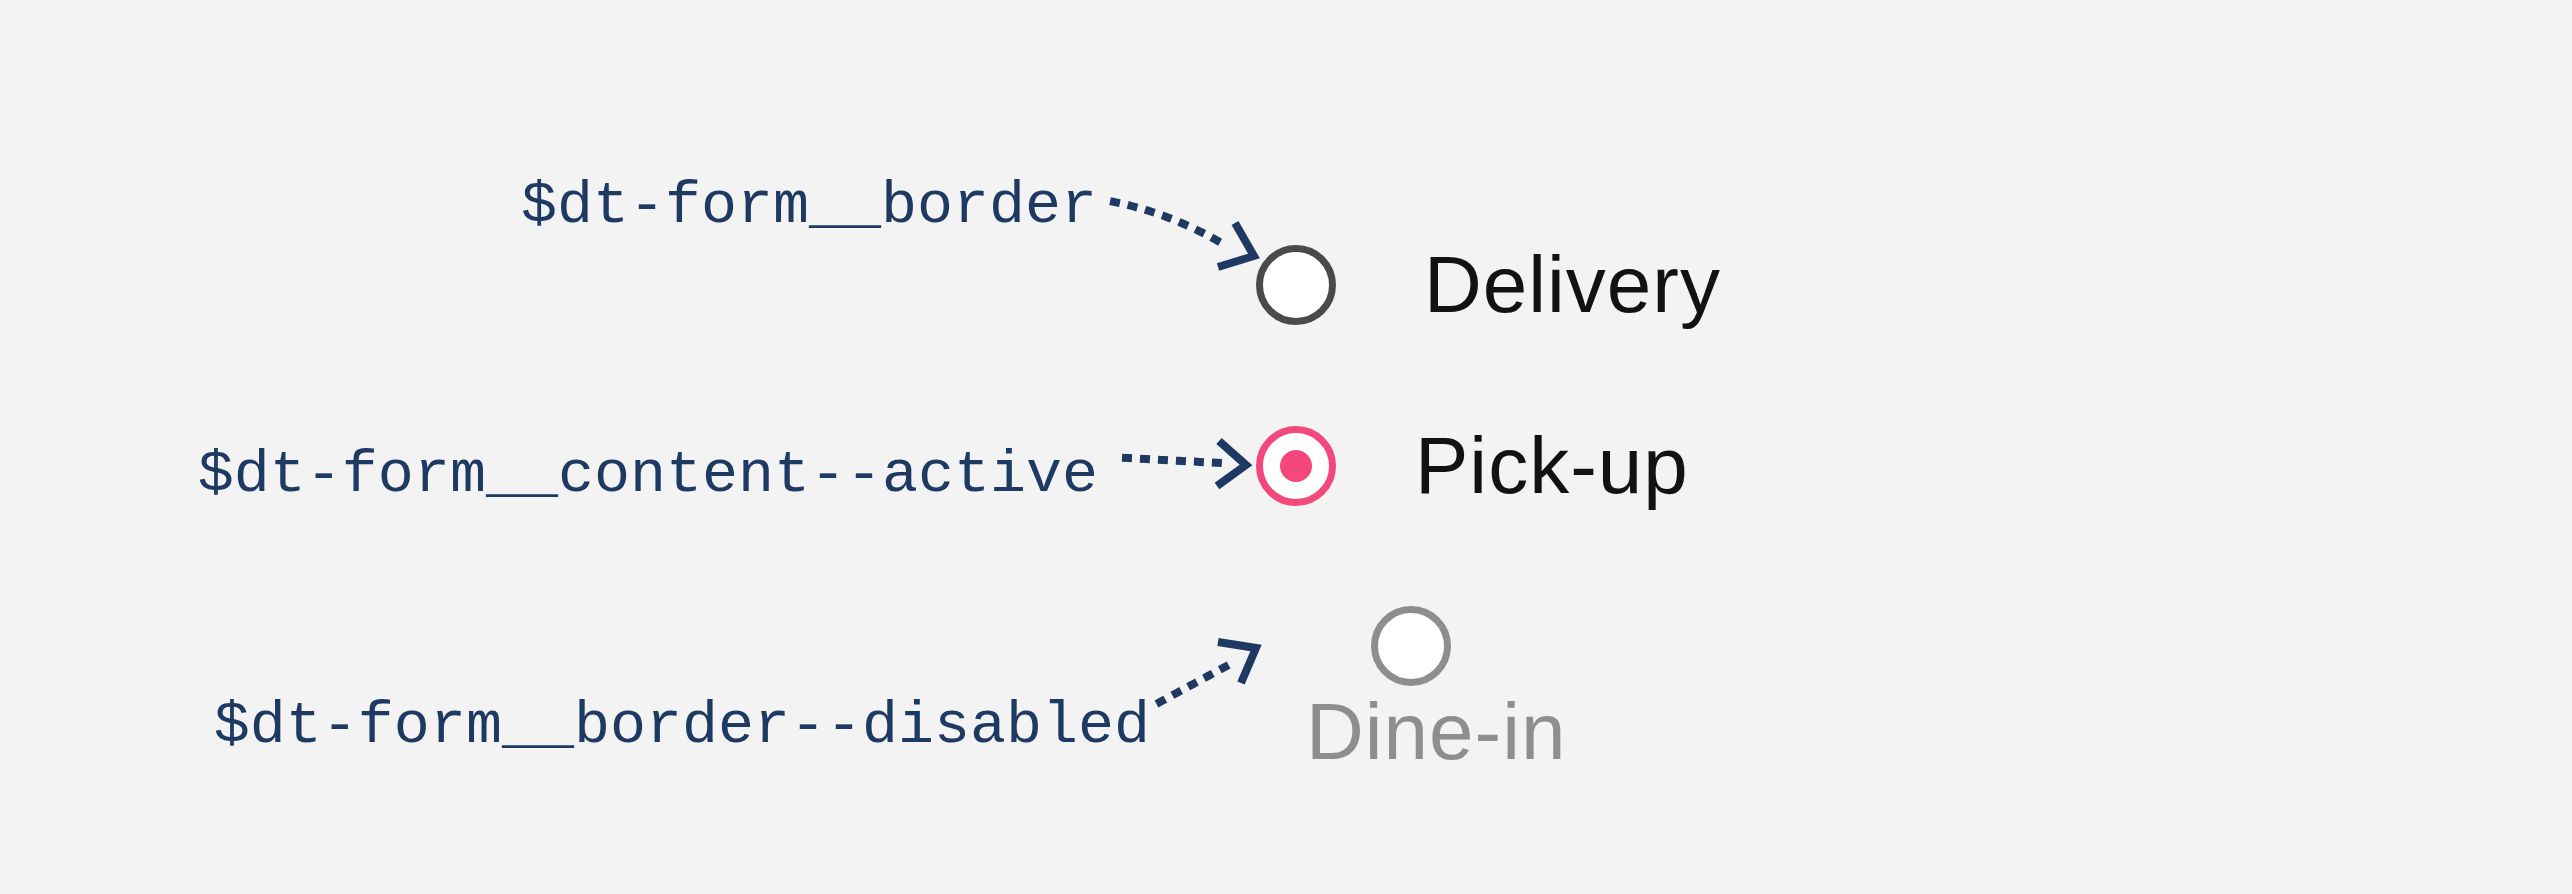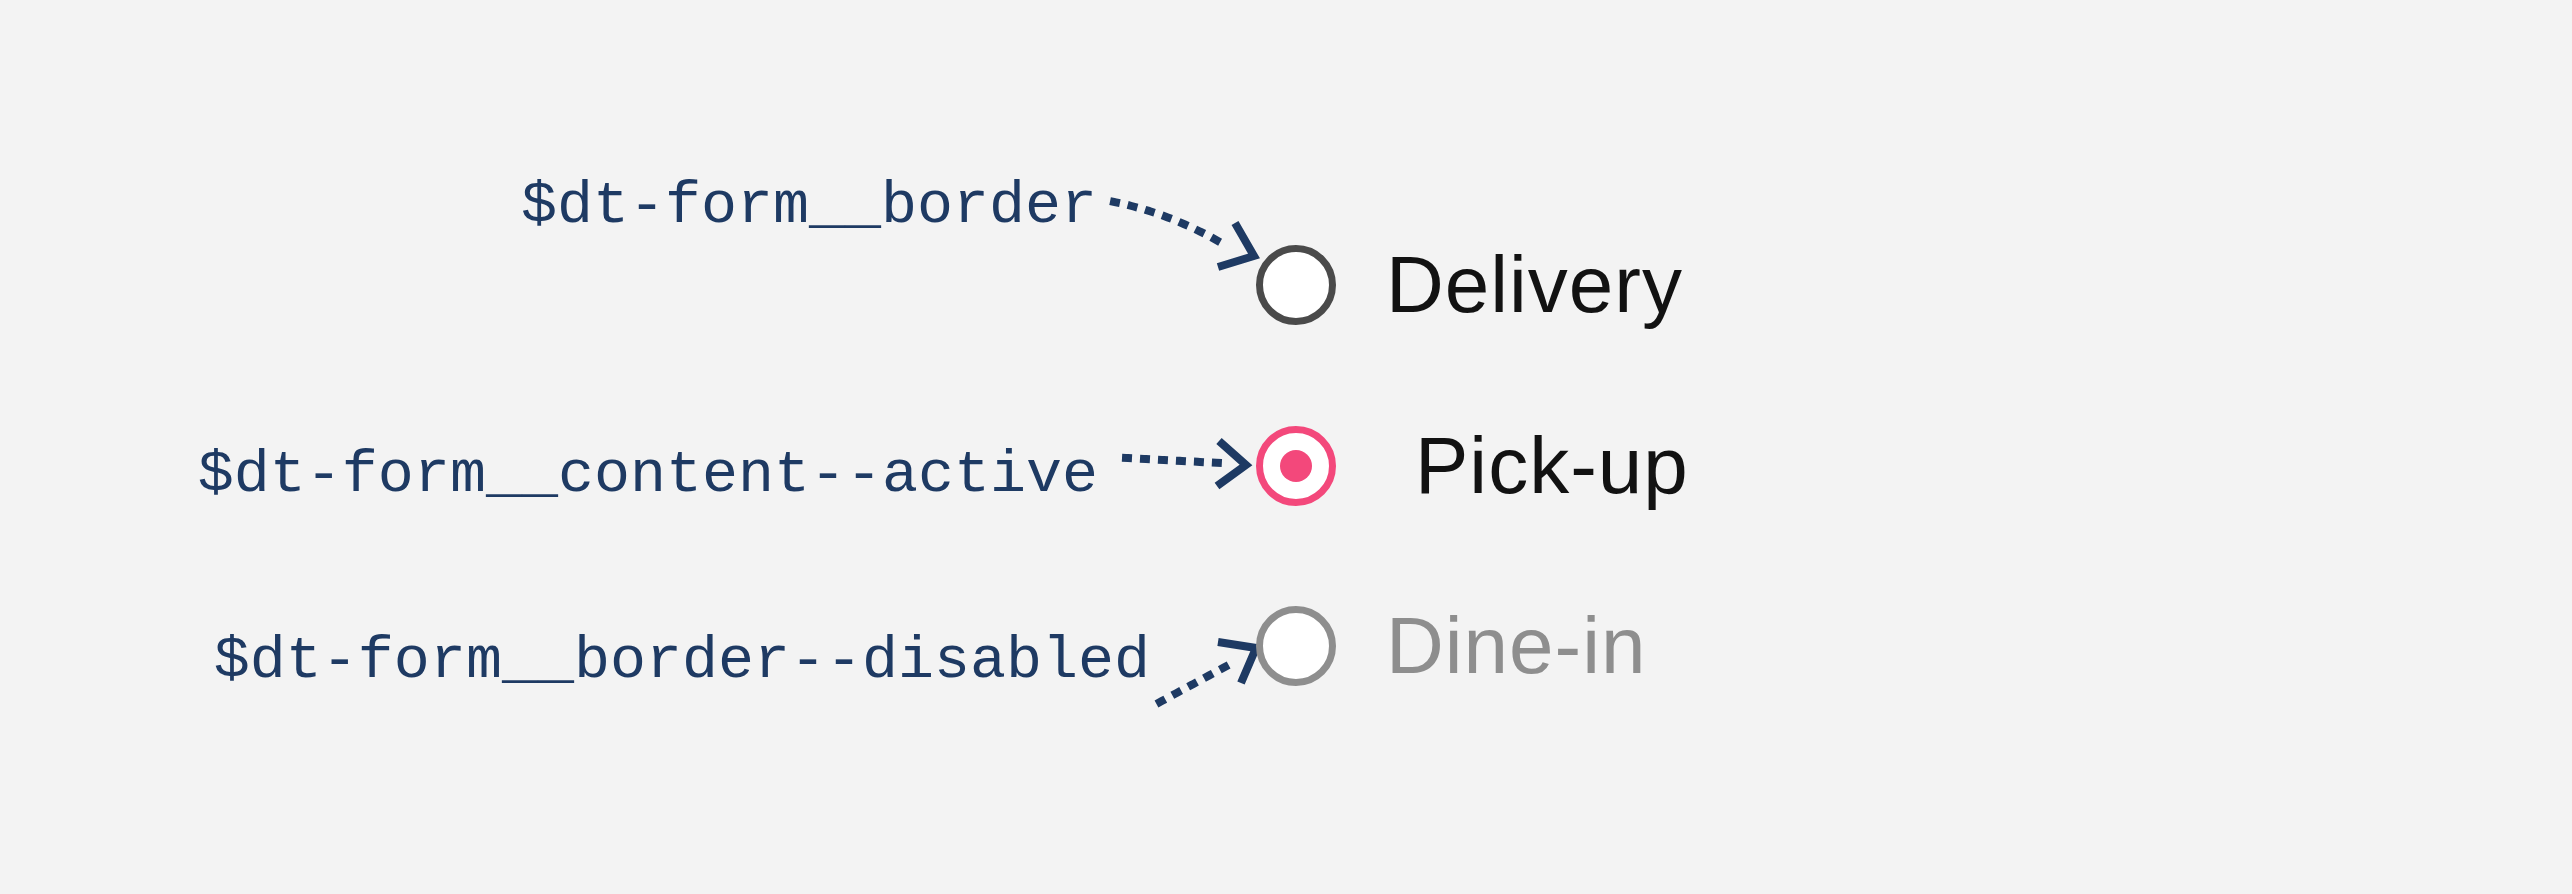--- a/index.html
+++ b/index.html
@@ -20,21 +20,21 @@
   .token {
     position: absolute;
     font-family: "Liberation Mono", "DejaVu Sans Mono", monospace;
     font-size: 60px;
     line-height: 1;
     color: var(--annotation-navy, #1E3A63);
     white-space: nowrap;
   }
   .token-1 { right: 1475px; top: 176px; }
   .token-2 { right: 1474px; top: 409px; margin-top: 36px; }
-  .token-3 { right: 1422px; top: 631px; }
+  .token-3 { right: 1422px; top: 696px; }
 
   
   .arrow {
     position: absolute;
     overflow: visible;
     color: var(--annotation-navy, #1E3A63);
   }
   .arrow .dash {
     fill: none;
     stroke: currentColor;
@@ -54,23 +54,23 @@
   .arrow-3 { left: 1148px; top: 628px; width: 120px; height: 86px; }
 
   
   .option {
     position: absolute;
     left: 1256px;
     height: 80px;
     display: flex;
     align-items: center;
   }
-  .option-1 { top: 245px; }
+  .option-1 { top: 245px; gap: 38px; }
   .option-2 { top: 426px; gap: 29px; }
-  .option-3 { top: 606px; }
+  .option-3 { top: 606px; flex-direction: column; }
 
   .radio {
     box-sizing: border-box;
     width: 80px;
     height: 80px;
     border-radius: 50%;
     background: #FFFFFF;
     flex: 0 0 auto;
     position: relative;
   }

